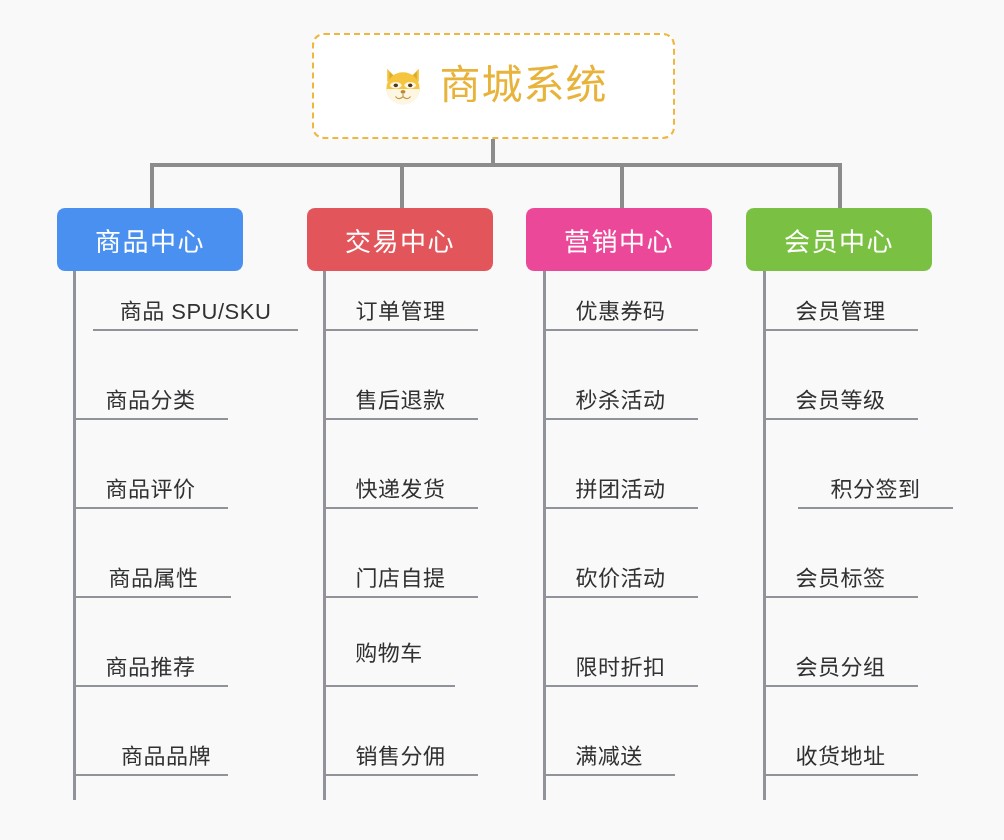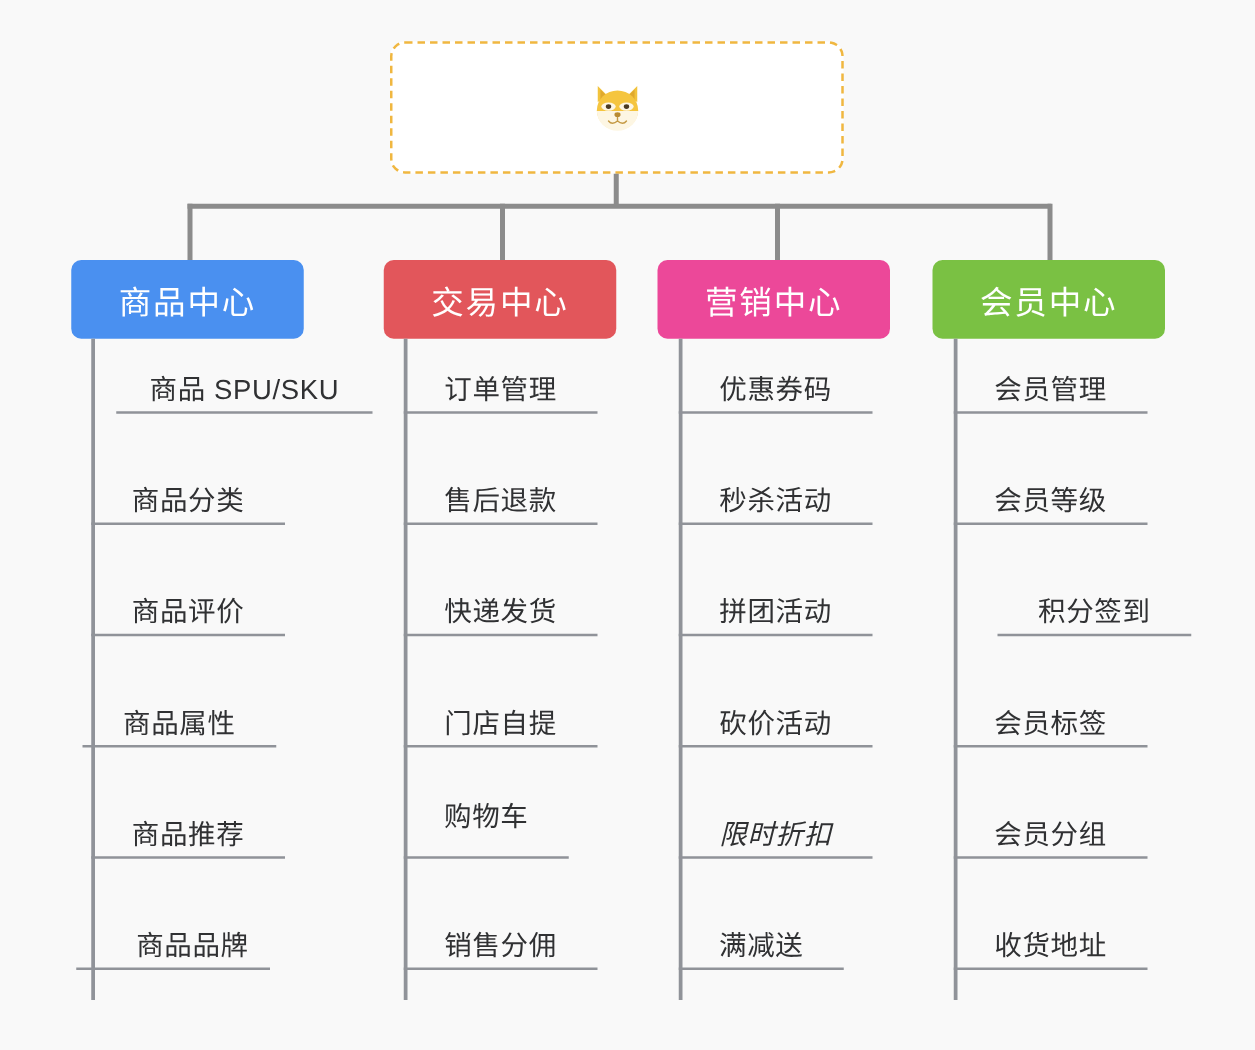--- a/index.html
+++ b/index.html
@@ -121,20 +121,21 @@
         <ellipse cx="32" cy="35" rx="23" ry="22" fill="#f5c53f"></ellipse>
         <path d="M9 36 a23 22 0 0 0 46 0 z" fill="#fdf6e3"></path>
         <ellipse cx="22" cy="31" rx="8" ry="4.5" fill="#fdf6e3"></ellipse>
         <ellipse cx="42" cy="31" rx="8" ry="4.5" fill="#fdf6e3"></ellipse>
         <ellipse cx="22" cy="31" rx="3" ry="2.6" fill="#4a3a22"></ellipse>
         <ellipse cx="42" cy="31" rx="3" ry="2.6" fill="#4a3a22"></ellipse>
         <ellipse cx="32" cy="40" rx="3.4" ry="2.6" fill="#b88a33"></ellipse>
         <path d="M32 43 L32 47 M32 47 q-6 5 -10 0 M32 47 q6 5 10 0" stroke="#c59a45" stroke-width="1.6" fill="none" stroke-linecap="round"></path>
       </svg>
     </span>
+    <span class="root-title">商城系统</span>
   </div>
 
   <div class="conn conn-v" style="left:491px; top:139px; height:26px;"></div>
   <div class="conn conn-h" style="left:150px; top:163px; width:691px;"></div>
 
   <div class="conn conn-v" style="left:150px; top:163px; height:45px;"></div>
   <div class="conn conn-v" style="left:400px; top:163px; height:45px;"></div>
   <div class="conn conn-v" style="left:620px; top:163px; height:45px;"></div>
   <div class="conn conn-v" style="left:838px; top:163px; height:45px;"></div>
 
@@ -146,27 +147,27 @@
 
     <div class="leaf" style="left:73px; top:63px;  width:205px; height:60px;margin-left:20px;">
       <span class="leaf-label">商品 SPU/SKU</span>
       </div>
     <div class="leaf" style="left:73px; top:152px; width:155px; height:60px;">
       <span class="leaf-label">商品分类</span>
       </div>
     <div class="leaf" style="left:73px; top:241px; width:155px; height:60px;">
       <span class="leaf-label">商品评价</span>
       </div>
-    <div class="leaf" style="left:66px; top:330px; width:155px; height:60px;">
+    <div class="leaf" style="left:76px; top:330px; width:155px; height:60px;">
       <span class="leaf-label">商品属性</span>
       </div>
     <div class="leaf" style="left:73px; top:419px; width:155px; height:60px;">
       <span class="leaf-label">商品推荐</span>
       </div>
-    <div class="leaf" style="left:61px; top:508px; width:155px; height:60px;padding-left:31px;">
+    <div class="leaf" style="left:73px; top:508px; width:155px; height:60px;padding-left:31px;">
       <span class="leaf-label">商品品牌</span>
       </div>
   </div>
 
   <div class="column">
     <div class="cat-header" style="left:307px; width:186px; background:#e2565b;">
       <span>交易中心</span>
     </div>
     <div class="spine" style="left:323px; top:63px; height:529px;"></div>
 
@@ -201,21 +202,21 @@
       </div>
     <div class="leaf" style="left:543px; top:152px; width:155px; height:60px;">
       <span class="leaf-label">秒杀活动</span>
       </div>
     <div class="leaf" style="left:543px; top:241px; width:155px; height:60px;">
       <span class="leaf-label">拼团活动</span>
       </div>
     <div class="leaf" style="left:543px; top:330px; width:155px; height:60px;">
       <span class="leaf-label">砍价活动</span>
       </div>
-    <div class="leaf" style="left:543px; top:419px; width:155px; height:60px;font-style:italic;">
+    <div class="leaf" style="left:543px; top:419px; width:155px; height:60px;">
       <span class="leaf-label">限时折扣</span>
       </div>
     <div class="leaf" style="left:543px; top:508px; width:132px; height:60px;">
       <span class="leaf-label">满减送</span>
       </div>
   </div>
 
   <div class="column">
     <div class="cat-header" style="left:746px; width:186px; background:#7ac143;">
       <span>会员中心</span>

